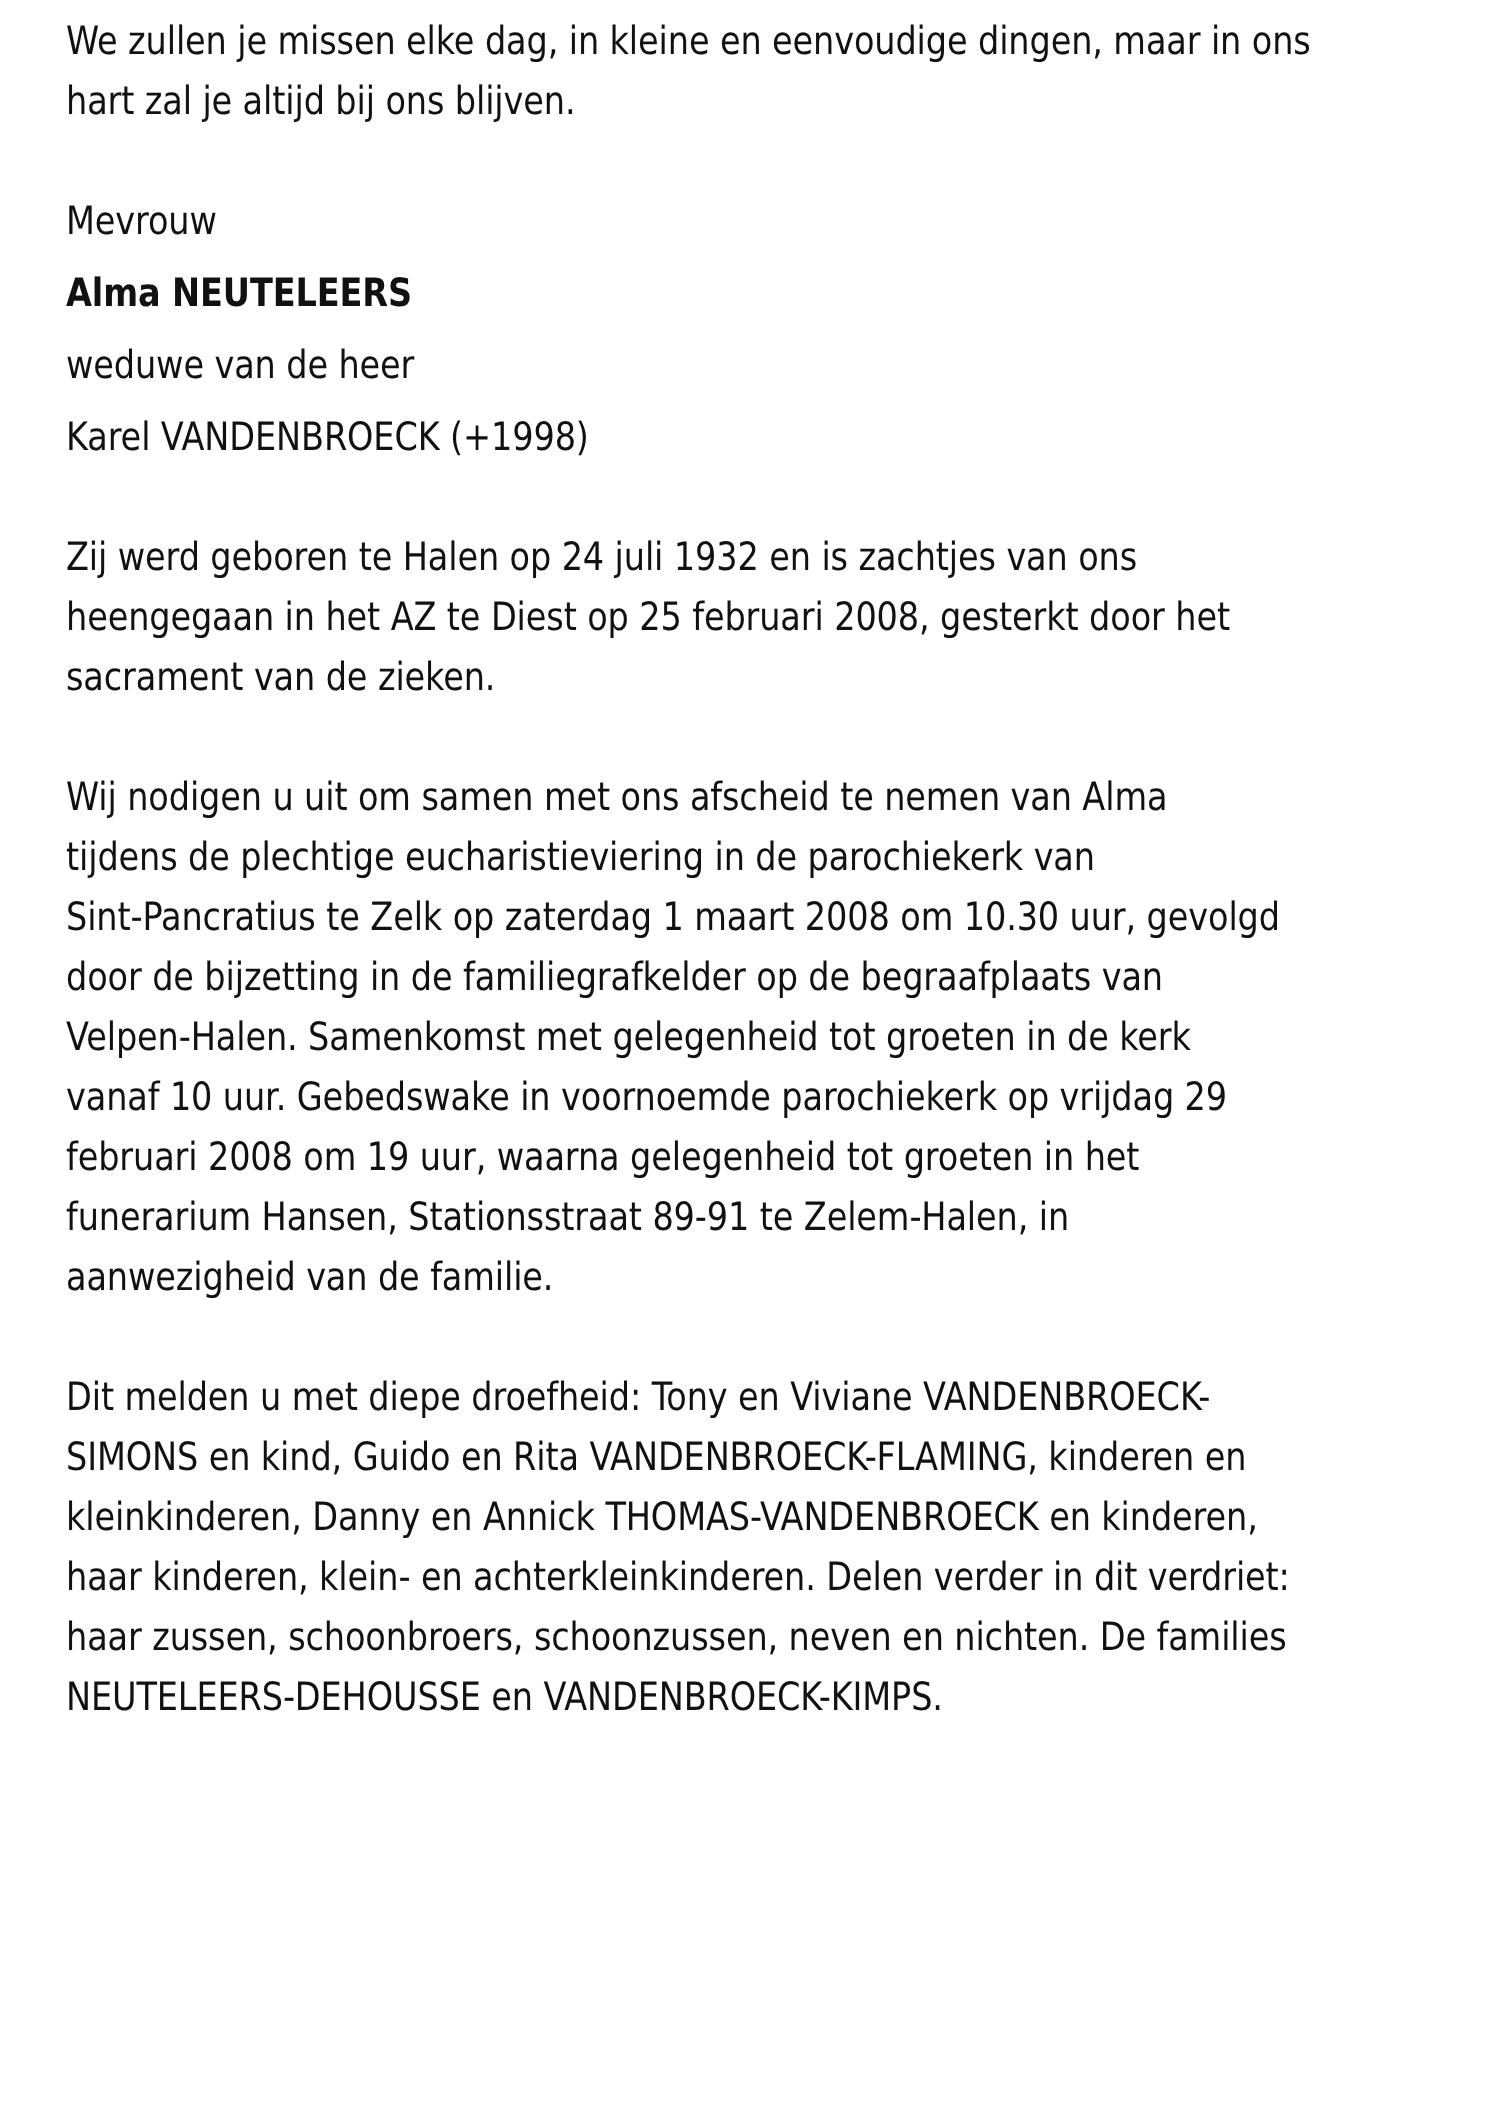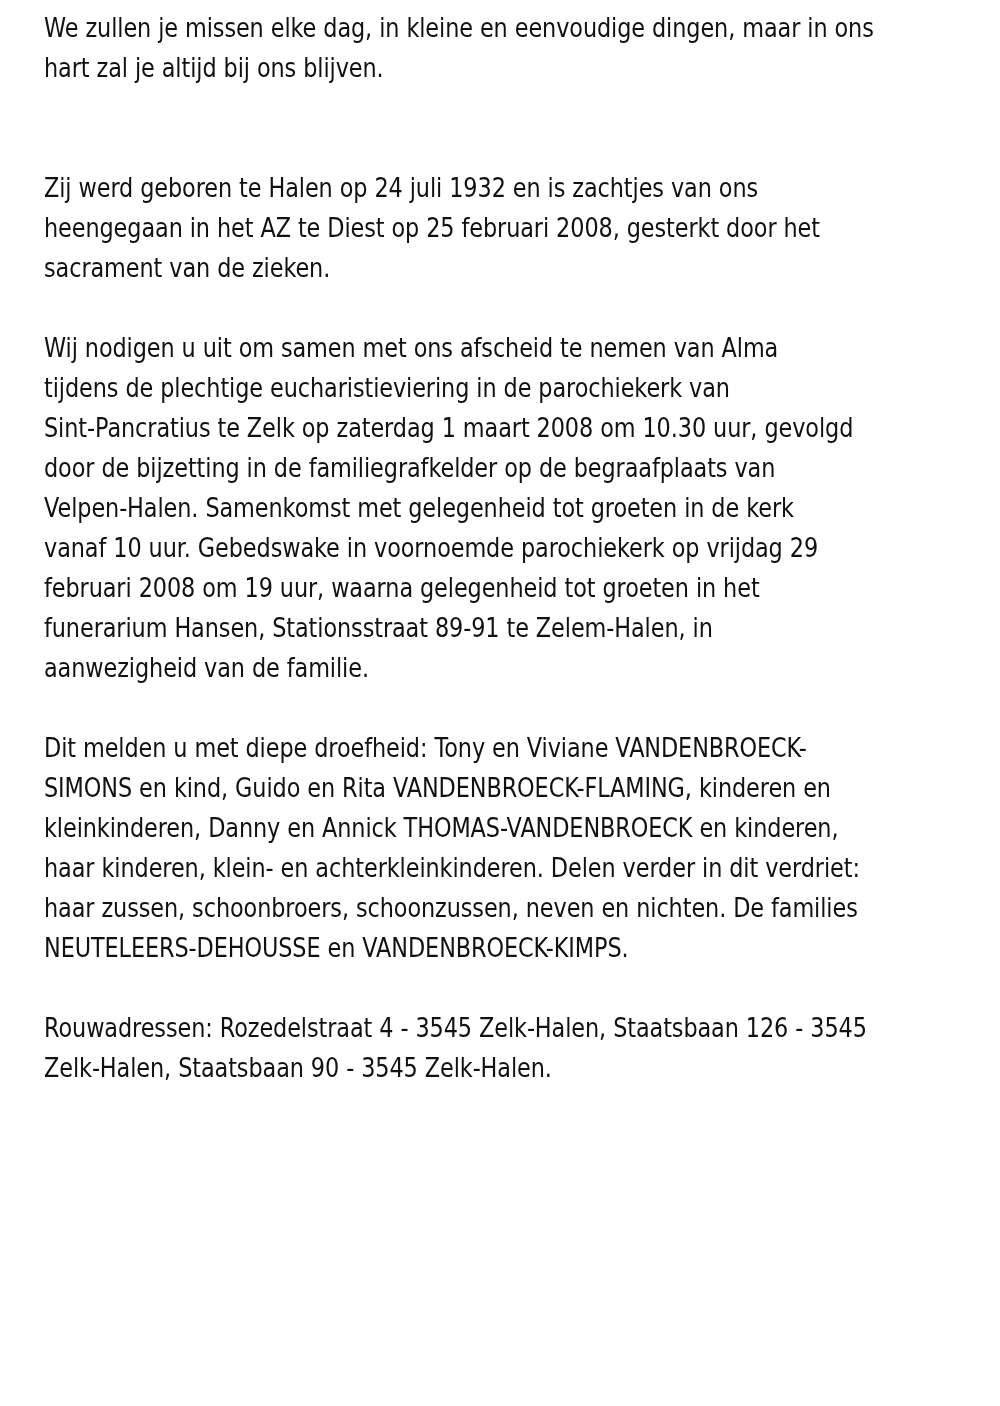--- a/index.html
+++ b/index.html
@@ -41,20 +41,29 @@
 
 <div class="doc">
 
   <div class="block">
     <span class="line">We zullen je missen elke dag, in kleine en eenvoudige dingen, maar in ons</span>
     <span class="line">hart zal je altijd bij ons blijven.</span>
   </div>
 
   <div class="gap"></div>
 
+  <div class="block">
+    <span class="line">Mevrouw</span>
+    <div class="gap-sm"></div>
+    <span class="line bold">Alma NEUTELEERS</span>
+    <div class="gap-sm"></div>
+    <span class="line">weduwe van de heer</span>
+    <div class="gap-sm"></div>
+    <span class="line">Karel VANDENBROECK (+1998)</span>
+  </div>
 
   <div class="gap"></div>
 
   <div class="block">
     <span class="line">Zij werd geboren te Halen op 24 juli 1932 en is zachtjes van ons</span>
     <span class="line">heengegaan in het AZ te Diest op 25 februari 2008, gesterkt door het</span>
     <span class="line">sacrament van de zieken.</span>
   </div>
 
   <div class="gap"></div>
@@ -77,21 +86,17 @@
     <span class="line">Dit melden u met diepe droefheid: Tony en Viviane VANDENBROECK-</span>
     <span class="line">SIMONS en kind, Guido en Rita VANDENBROECK-FLAMING, kinderen en</span>
     <span class="line">kleinkinderen, Danny en Annick THOMAS-VANDENBROECK en kinderen,</span>
     <span class="line">haar kinderen, klein- en achterkleinkinderen. Delen verder in dit verdriet:</span>
     <span class="line">haar zussen, schoonbroers, schoonzussen, neven en nichten. De families</span>
     <span class="line">NEUTELEERS-DEHOUSSE en VANDENBROECK-KIMPS.</span>
   </div>
 
   <div class="gap"></div>
 
-  <div class="block">
-    <span class="line">Rouwadressen: Rozedelstraat 4 - 3545 Zelk-Halen, Staatsbaan 126 - 3545</span>
-    <span class="line">Zelk-Halen, Staatsbaan 90 - 3545 Zelk-Halen.</span>
-  </div>
 
   <div class="gap"></div>
 
 
 </div>
 
 </body></html>

